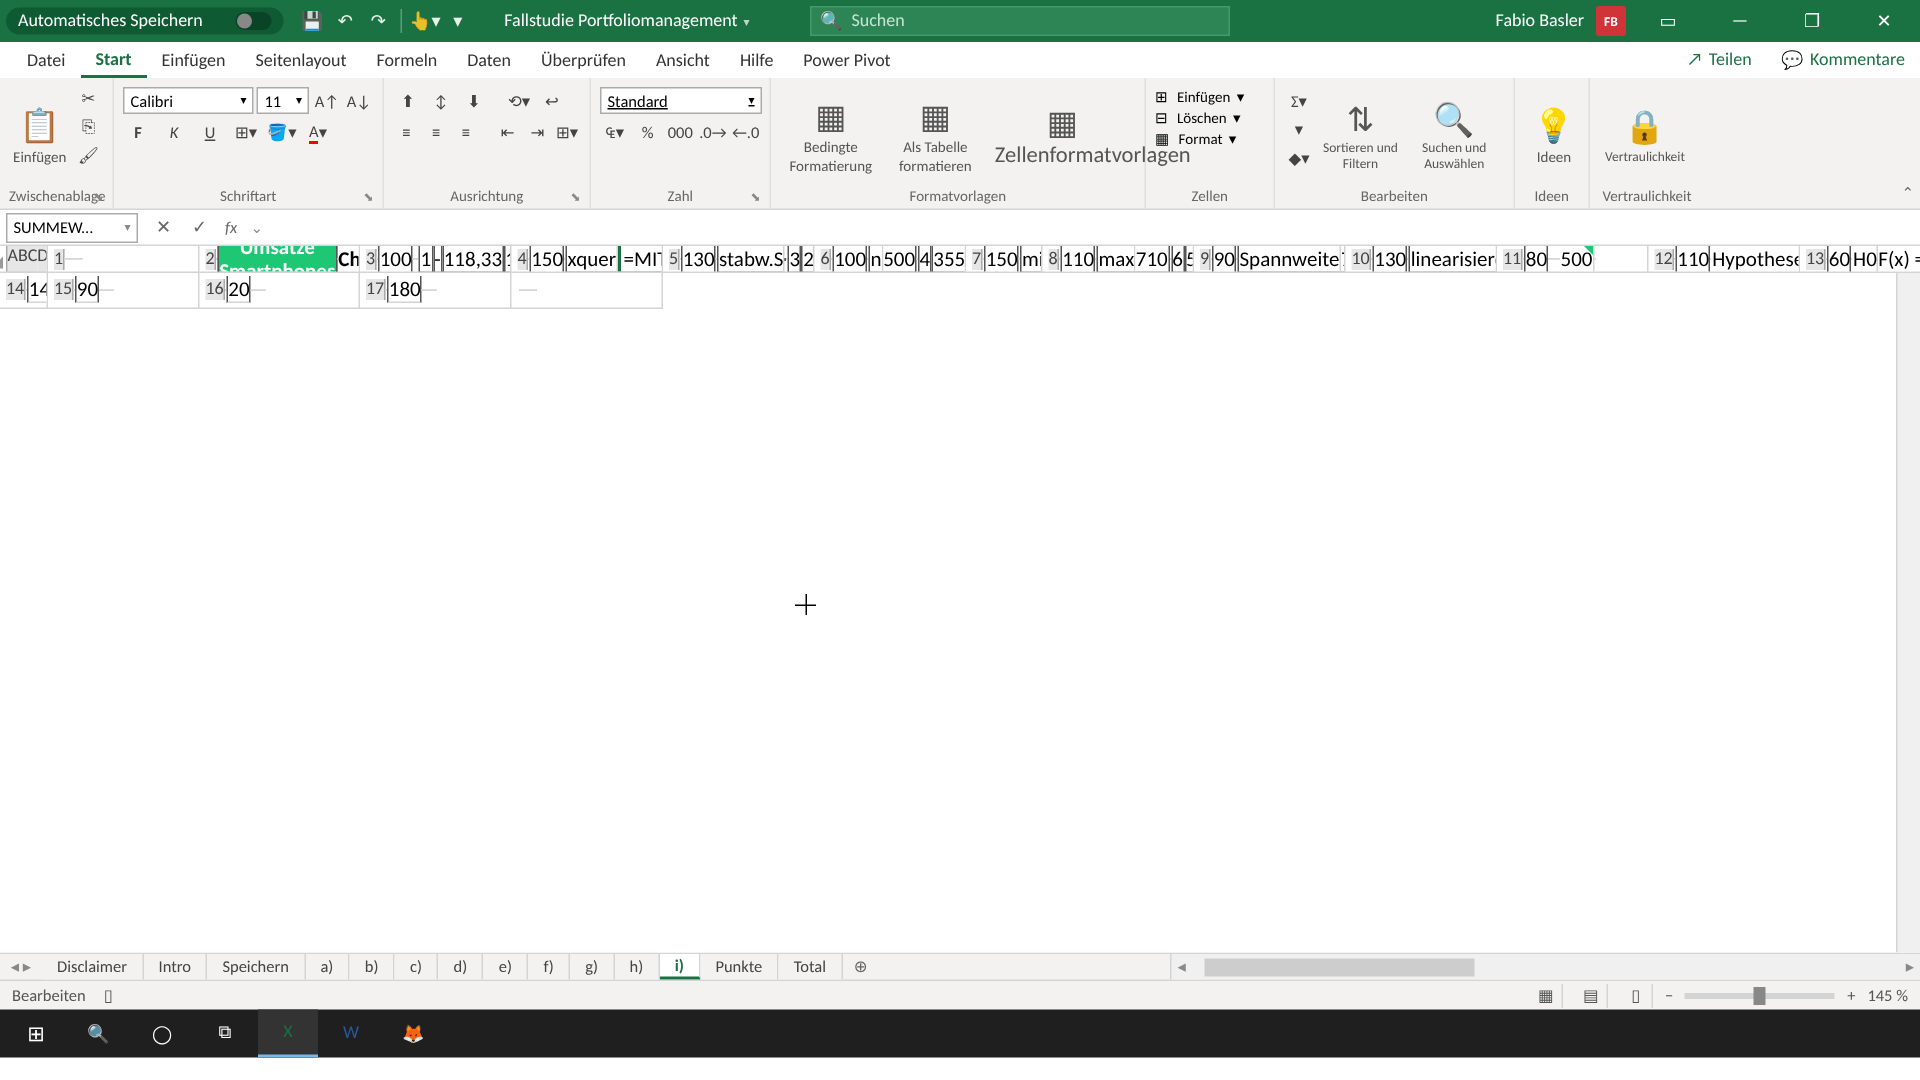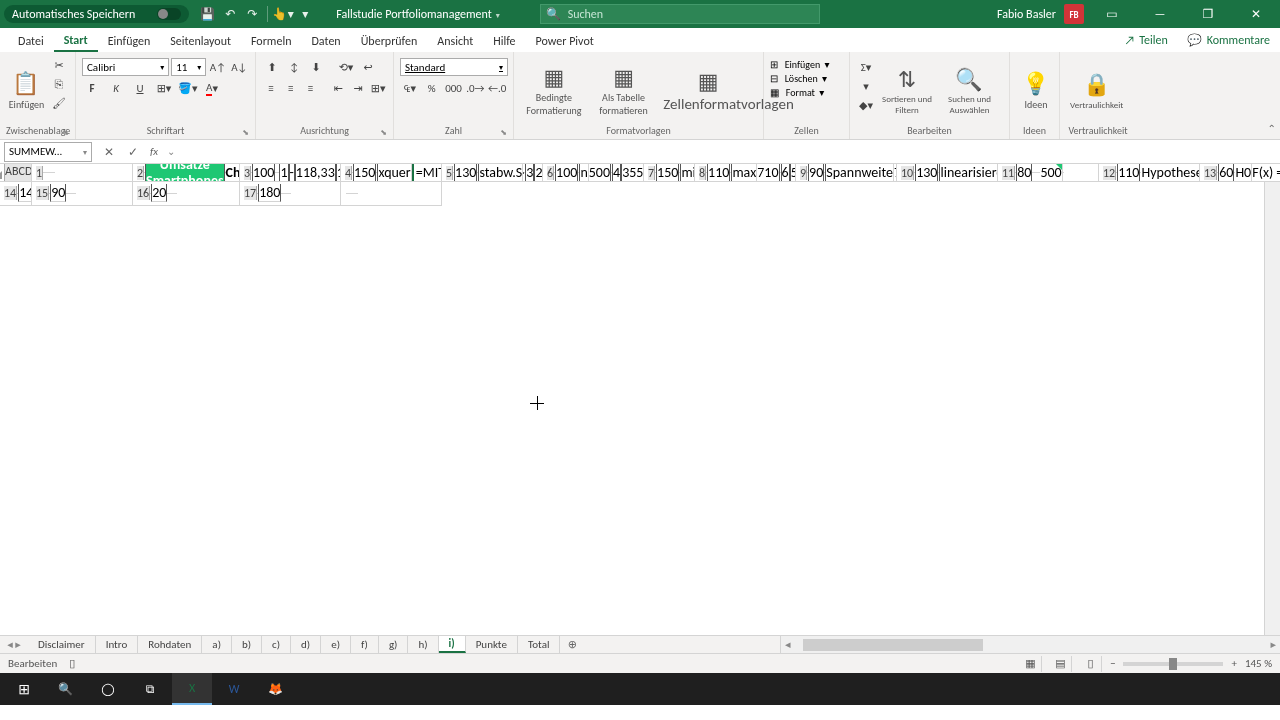--- a/index.html
+++ b/index.html
@@ -540,21 +540,21 @@
     </div>
   <div class="vscroll"></div>
   <div class="cross-cursor" style="top:232px;left:530px"></div>
 </div>
 
 <div class="sheettabs">
   <div class="navarr">◂ ▸</div>
   <div id="stabs" style="display:flex">
       <div class="stab">Disclaimer</div>
       <div class="stab">Intro</div>
-      <div class="stab">Rohdaten</div>
+      <div class="stab">Speichern</div>
       <div class="stab">a)</div>
       <div class="stab">b)</div>
       <div class="stab">c)</div>
       <div class="stab">d)</div>
       <div class="stab">e)</div>
       <div class="stab">f)</div>
       <div class="stab">g)</div>
       <div class="stab">h)</div>
       <div class="stab active">i)</div>
       <div class="stab">Punkte</div>

